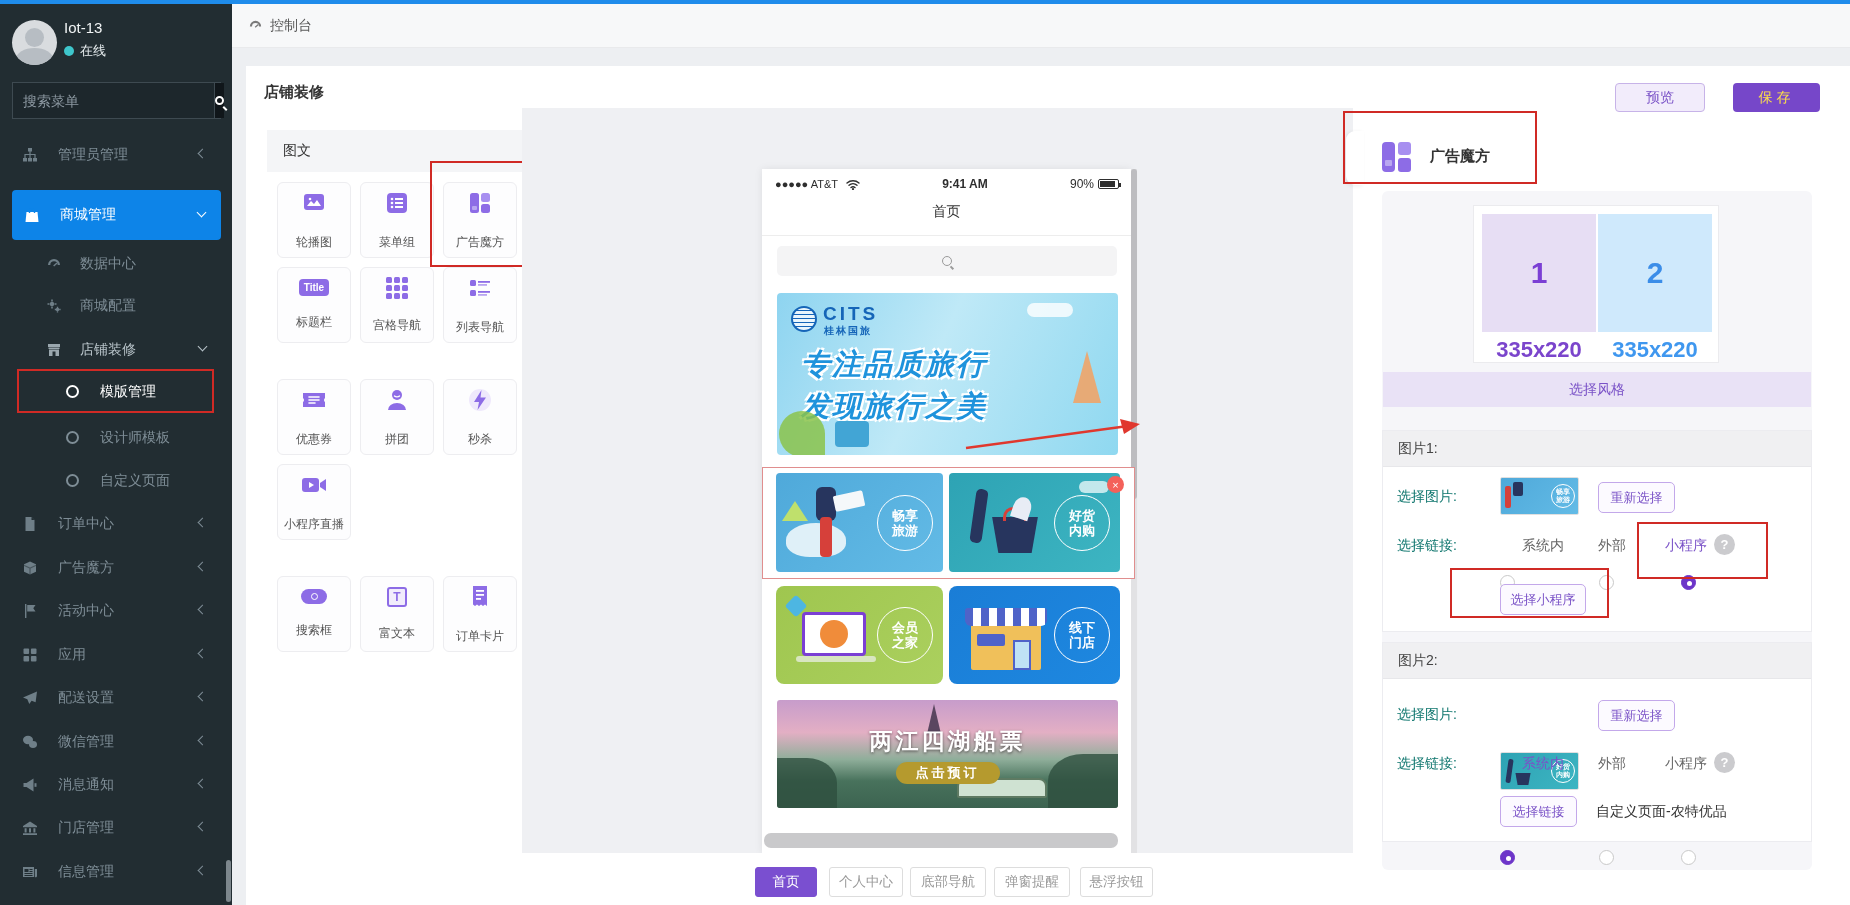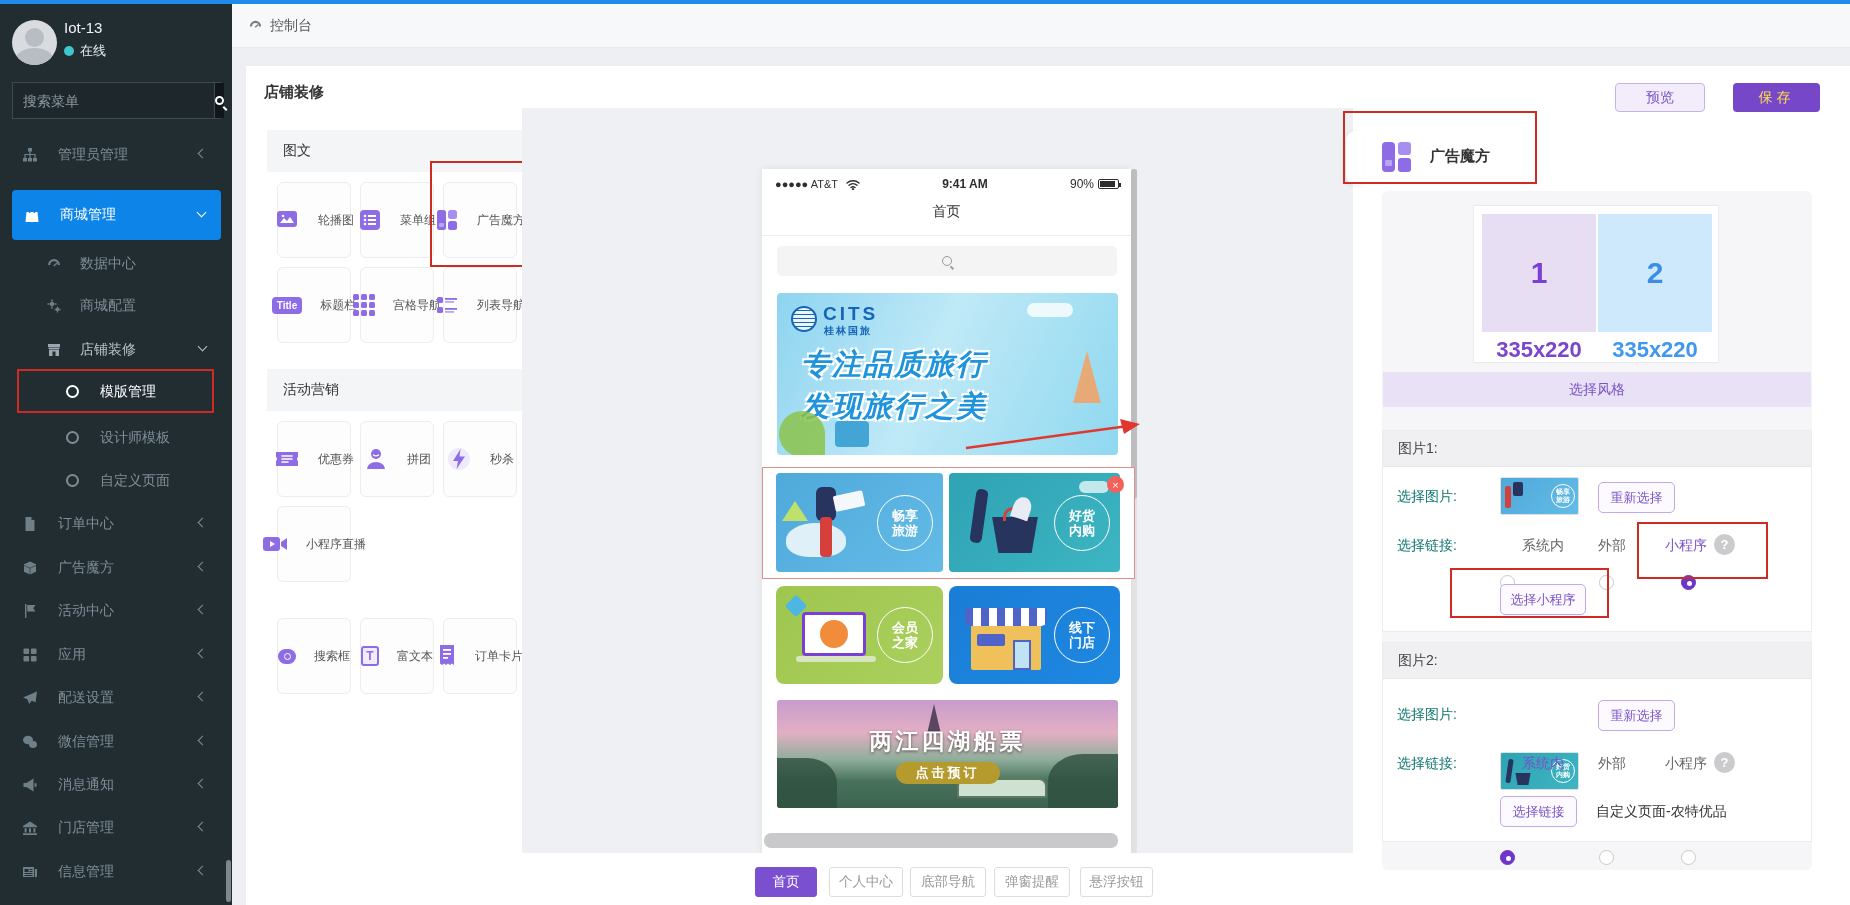--- a/index.html
+++ b/index.html
@@ -52,21 +52,21 @@
   .maincard{left:246px;top:66px;width:1604px;height:839px;background:#fff}
   .pagetitle{left:264px;top:83px;font-size:15px;font-weight:bold;color:#333}
   .btn-preview{left:1615px;top:83px;width:90px;height:29px;background:#f2ecfb;border:1px solid #c7b3e8;color:#7a52c7;border-radius:4px;font-size:14px;display:flex;align-items:center;justify-content:center;cursor:pointer}
   .btn-save{left:1733px;top:83px;width:87px;height:29px;background:#7647c9;color:#fde047;border-radius:4px;font-size:14px;display:flex;align-items:center;justify-content:center;letter-spacing:4px;cursor:pointer}
 
   
   .palette{left:267px;top:130px;width:255px}
   .psec{background:#fff;margin-bottom:16px}
   .psec-h{height:42px;background:#f4f5f7;display:flex;align-items:center;padding-left:16px;font-size:14px;color:#333}
   .psec-b{display:grid;grid-template-columns:repeat(3,74px);gap:9px;padding:10px;background:#fff}
-  .tile{border:1px solid #ededf0;border-radius:6px;background:#fdfdfe;height:76px;display:flex;flex-direction:row;align-items:center;justify-content:center;gap:18px;cursor:grab}
+  .tile{border:1px solid #ededf0;border-radius:6px;background:#fdfdfe;height:76px;display:flex;flex-direction:column;align-items:center;justify-content:center;gap:18px;cursor:grab}
   .tile .tlbl{font-size:12px;color:#555;white-space:nowrap}
   .picon{width:26px;height:26px;display:flex;align-items:center;justify-content:center;color:#8d6ce6}
   .titlebadge{background:#8d6ce6;color:#fff;border-radius:4px;font-size:10px;font-weight:bold;padding:3px 5px}
   .grid9{display:grid;grid-template-columns:repeat(3,6px);gap:2px}
   .grid9 i{width:6px;height:6px;background:#8d6ce6;border-radius:1.5px}
   .searchpill{width:26px;height:15px;background:#8d6ce6;border-radius:8px;display:flex;align-items:center;justify-content:center}
   .searchpill i{width:7px;height:7px;border:1.6px solid #fff;border-radius:50%}
   .rtframe{width:20px;height:20px;border:2px solid #8d6ce6;border-radius:3px;display:flex;align-items:center;justify-content:center;color:#8d6ce6;font-weight:bold;font-size:12px;background:#f1ecfc}
 
   
@@ -398,21 +398,20 @@
               <rect x="10" y="16" width="9" height="1.8" fill="#b9a6f0"></rect>
             </svg>
           </span>
         <span class="tlbl">列表导航</span>
       </div>
     </div>
   </div>
 
 
   <div class="psec">
-    <div class="psec-h">活动营销</div>
     <div class="psec-b">
       <div class="tile">
         <span class="picon">
             <svg width="26" height="20" viewBox="0 0 26 20">
               <path d="M2 3h22v5a2.5 2.5 0 000 4v5H2v-5a2.5 2.5 0 000-4z" fill="#8d6ce6"></path>
               <path d="M8 7h10M8 10h10M8 13h6" stroke="#fff" stroke-width="1.6" stroke-linecap="round"></path>
             </svg>
           </span>
         <span class="tlbl">优惠券</span>
       </div>

